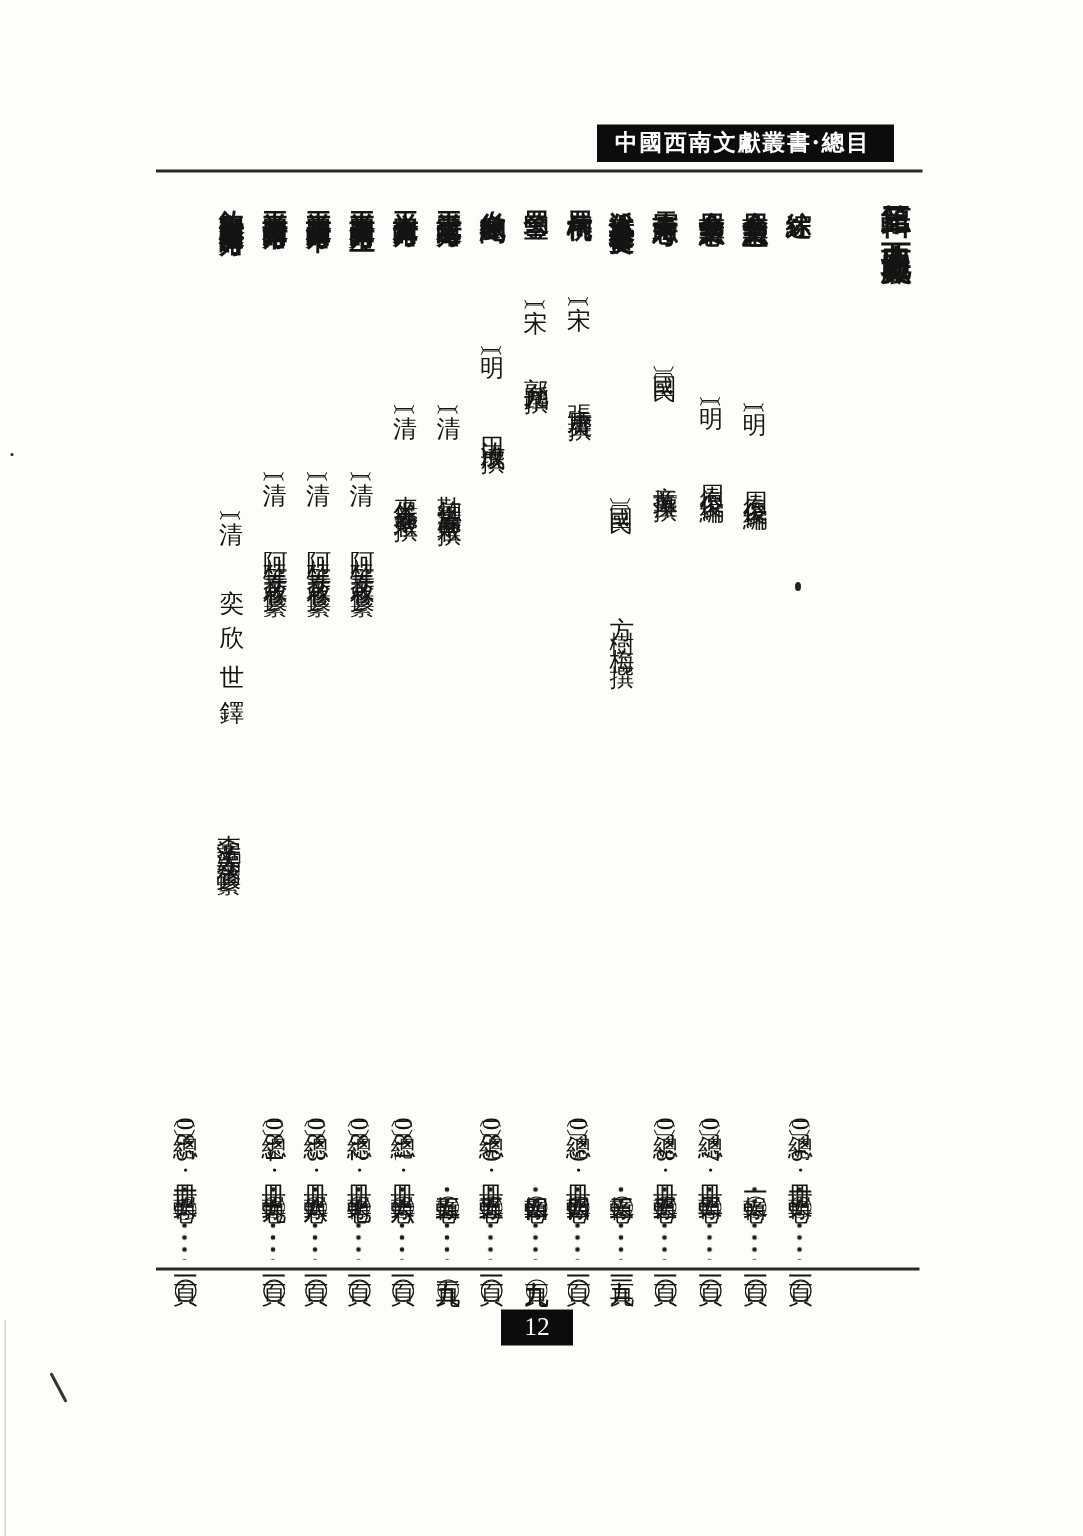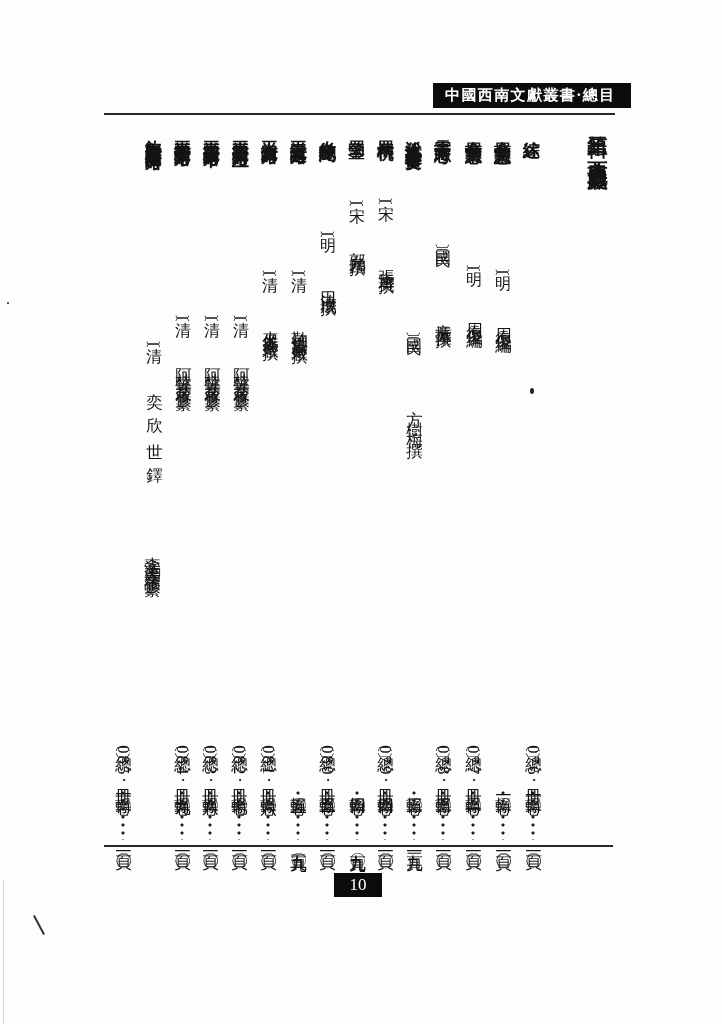--- a/index.html
+++ b/index.html
@@ -2,21 +2,21 @@
 <html><head>
 <meta charset="utf-8">
 <style>
   html, body { margin: 0; padding: 0; background: #ffffff; }
   #page {
     position: relative; width: 722px; height: 1024px; overflow: hidden;
     background: #fdfdfc; color: #141414;
     font-family: "DejaVu Serif", serif;
   }
   .header-bar {
-    position: absolute; left: 433px; top: 83px; width: 198px; height: 25px;
+    position: absolute; left: 398px; top: 83px; width: 198px; height: 25px;
     background: #0c0c0c; color: #ffffff; box-sizing: border-box; padding-left: 12px;
     font-family: "DejaVu Serif", serif; font-weight: bold; font-size: 15px;
     line-height: 25px; letter-spacing: 1.4px; white-space: nowrap; overflow: hidden;
   }
   .rule { position: absolute; background: #2a2a2a; }
   .rule-top { left: 104px; top: 113px; width: 511px; height: 2px; }
   .rule-bottom { left: 104px; top: 845px; width: 509px; height: 2px; }
 
   .v {
     position: absolute; writing-mode: vertical-rl; text-orientation: mixed;
@@ -155,18 +155,18 @@
   <div>
     <div class="v title" style="left:142px">欽定平定雲南回匪方略</div>
     <div class="v dyn" style="left:142px;top:338px">〔清〕</div>
     <div class="v auth" style="left:142px;top:380px;letter-spacing:25px">奕欣世鐸</div>
     <div class="v auth" style="left:140px;top:543px;letter-spacing:3.5px">李鴻藻等奉詔修纂</div>
     <div class="v vol" style="left:111px"><span>〔總〕</span><span class="num">085</span><span>冊·</span><span>輯一〇卷</span><span class="leader">……</span><span>〇〇一頁</span></div>
   </div>
 
   <div class="rule rule-bottom"></div>
 
-  <div class="page-number">10</div>
+  <div class="page-number">12</div>
 
   <div class="speck" style="left:7px;top:302px;width:2px;height:2px"></div>
   <div class="stroke"></div>
   <div class="scan-edge"></div>
 </div>
 
 </body></html>

